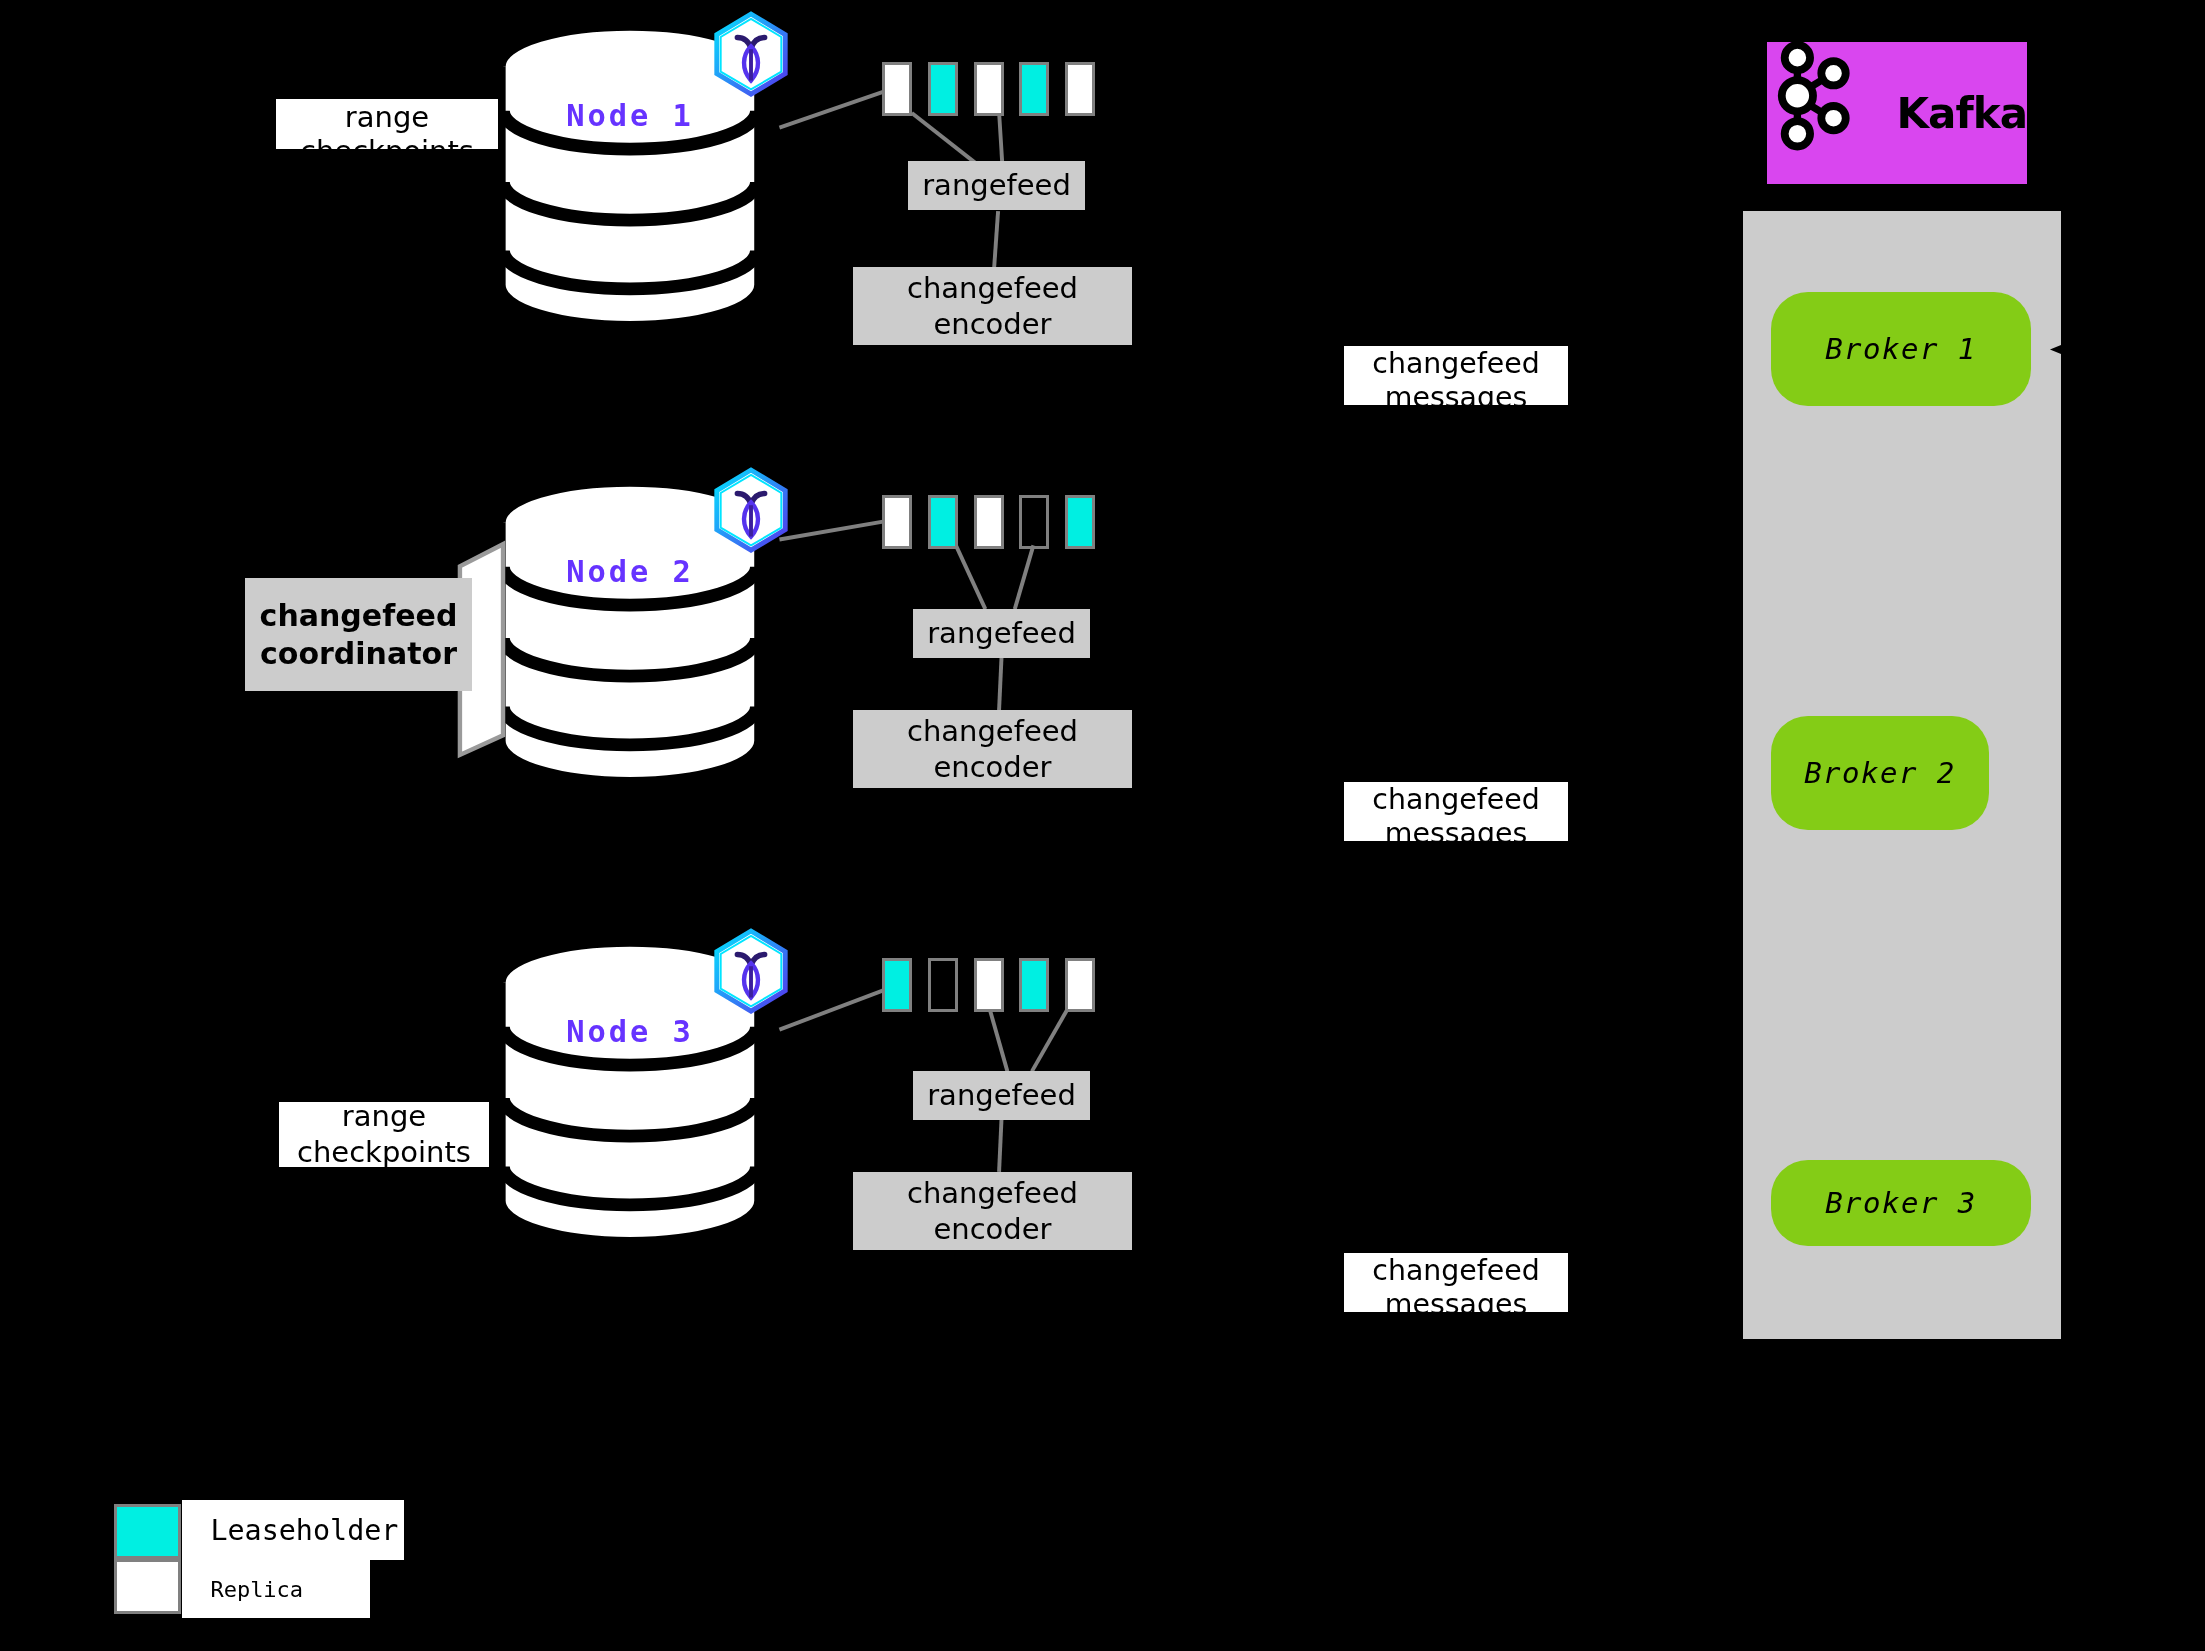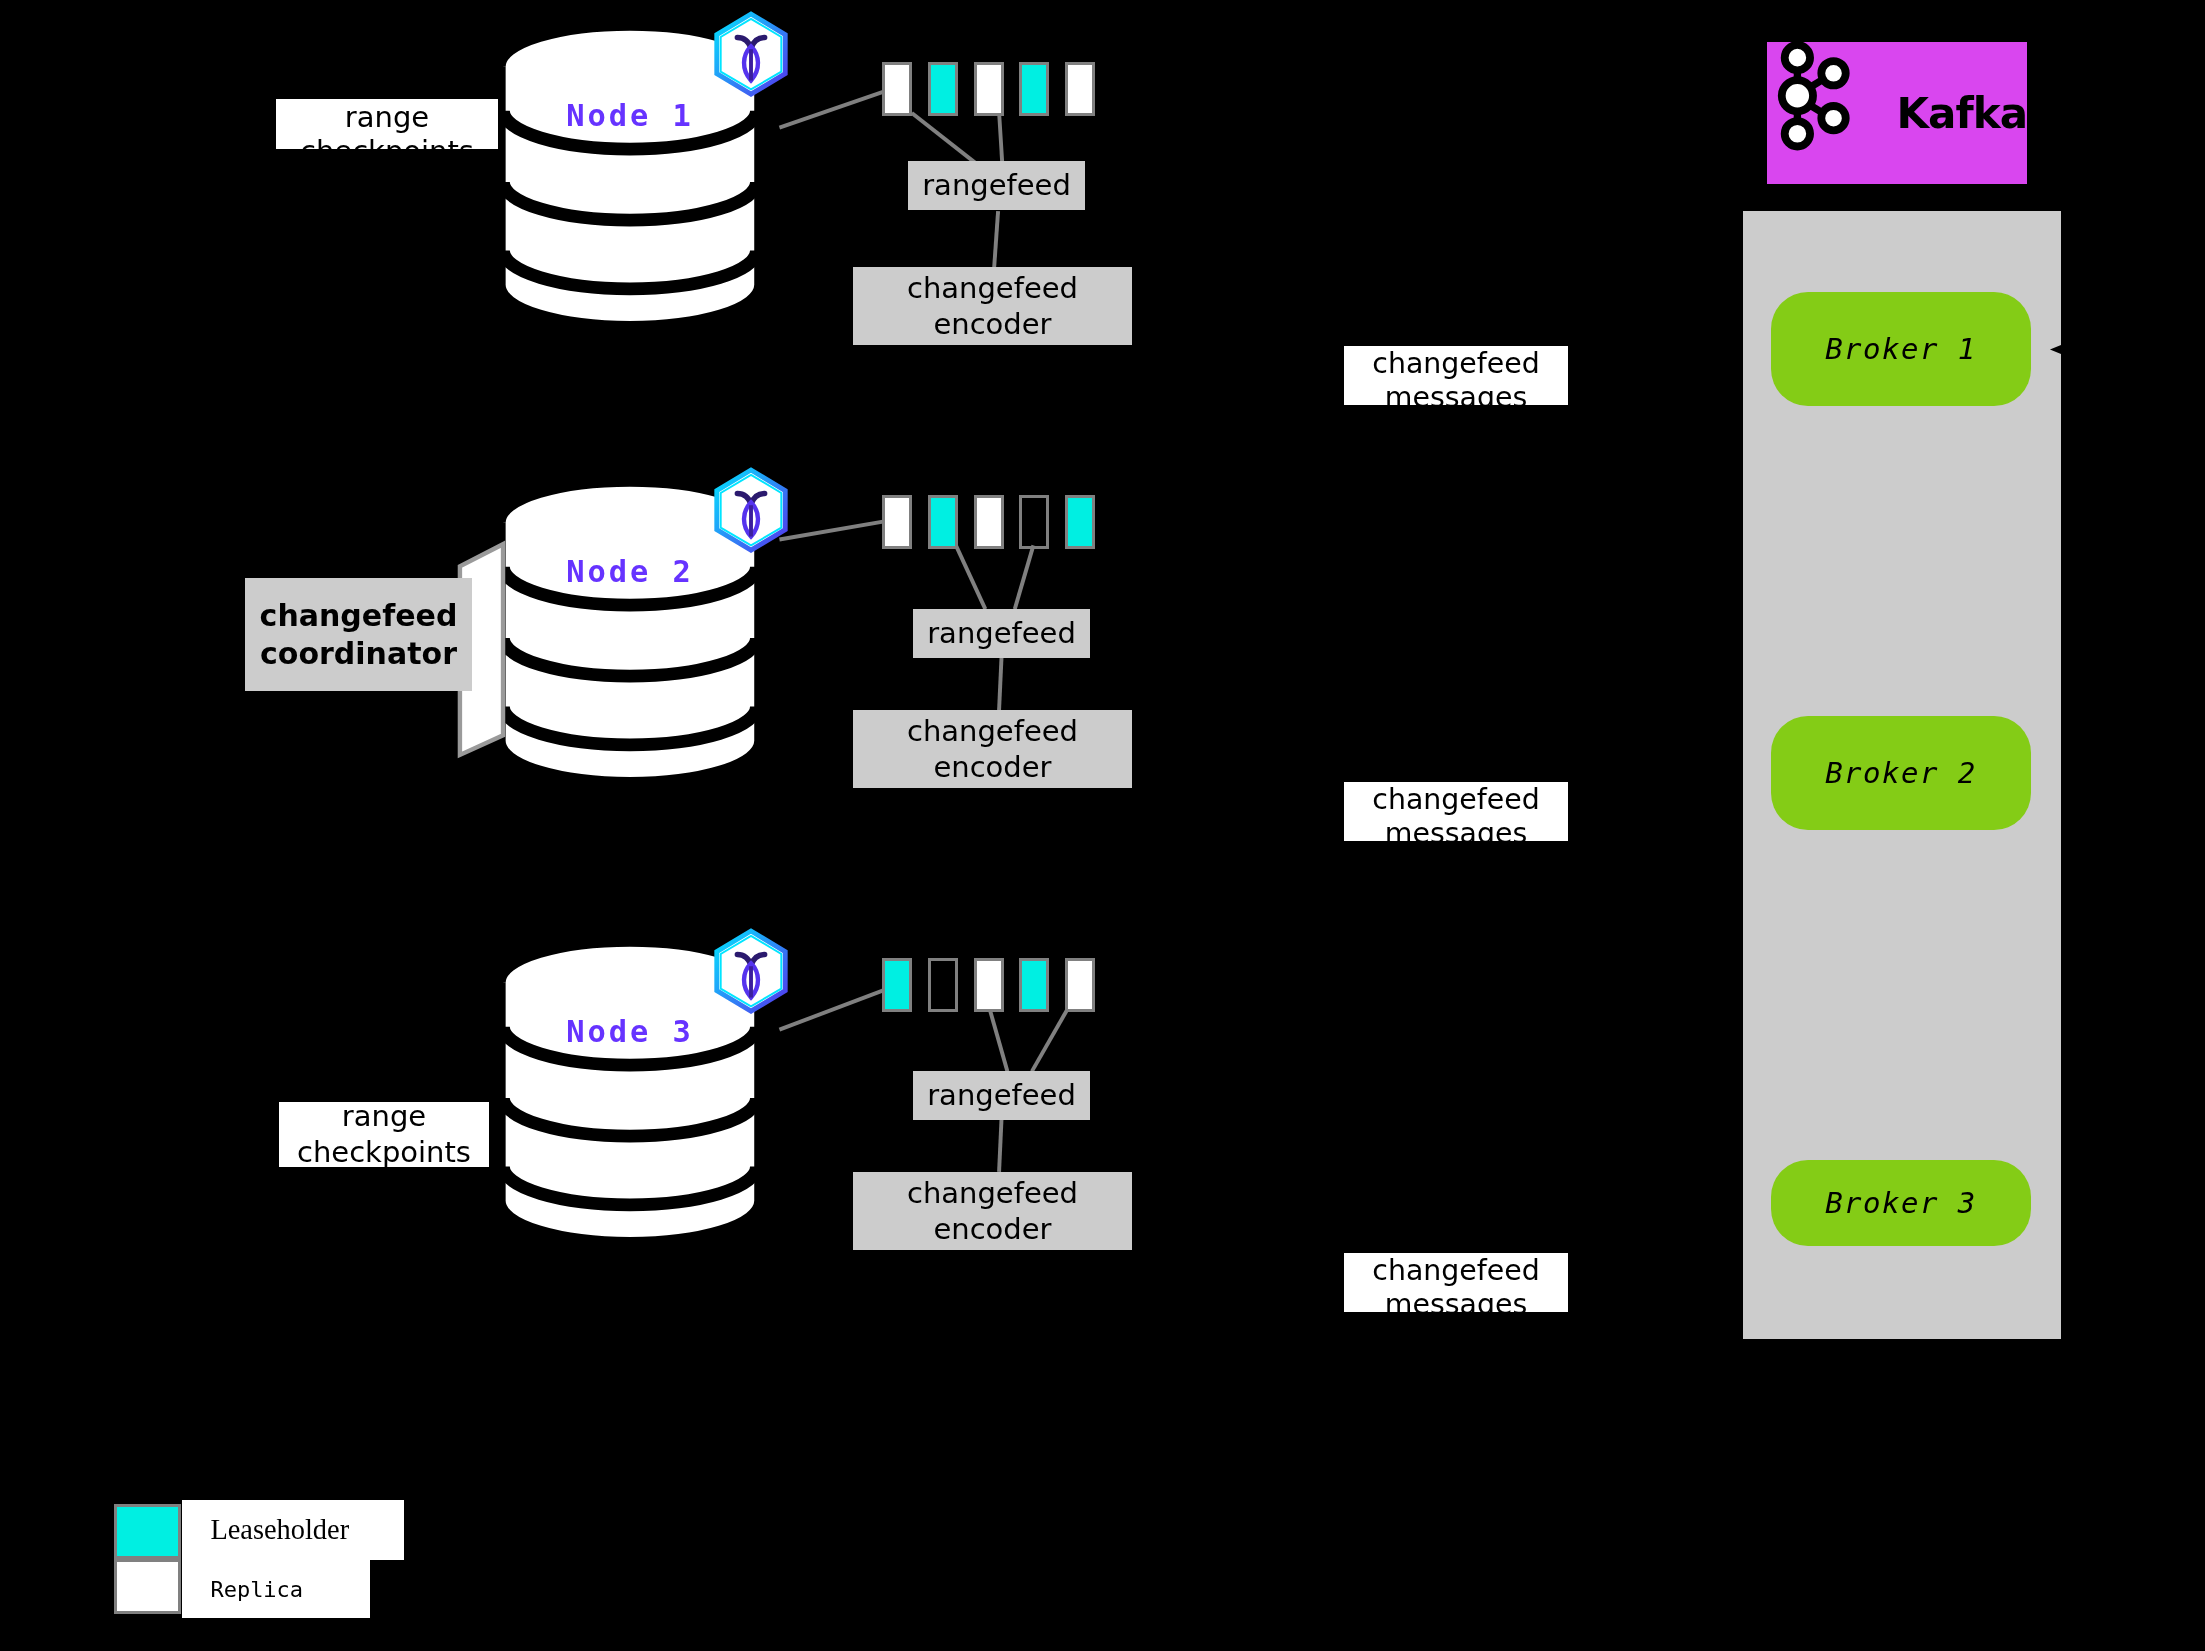--- a/index.html
+++ b/index.html
@@ -282,24 +282,24 @@
     <span class="kafkaword">Kafka</span>
   </div>
 
   <div class="abs kpanel" style="left:1743px;top:211px;width:318px;height:1128px;"></div>
 
   <svg class="abs" style="left:2049px;top:333px;width:39px;height:39px;" viewBox="0 0 80 80" width="39" height="39">
     <polygon points="2,34 56,12 44,34 56,56" fill="#000"></polygon>
   </svg>
 
   <div class="abs brokerpill" style="left:1771px;top:292px;width:260px;height:114px;font-size:29px;">Broker 1</div>
-  <div class="abs brokerpill" style="left:1771px;top:716px;width:260px;height:114px;font-size:29px;">Broker 2</div>
+  <div class="abs brokerpill" style="left:1771px;top:716px;width:218px;height:114px;font-size:29px;">Broker 2</div>
   <div class="abs brokerpill" style="left:1771px;top:1160px;width:260px;height:86px;font-size:29px;">Broker 3</div>
 
 
   <div class="abs legend-sw lease" style="left:114px;top:1504px;width:67px;height:55px;"></div>
-  <div class="abs legend-lab" style="left:182px;top:1500px;width:222px;height:60px;padding-left:28.4px;font-size:28.4px;font-family:Liberation Serif, serif;">Leaseholder</div>
+  <div class="abs legend-lab" style="left:182px;top:1500px;width:222px;height:60px;padding-left:28.4px;font-size:28.4px;">Leaseholder</div>
 
   <div class="abs legend-sw rep" style="left:114px;top:1559px;width:67px;height:55px;"></div>
   <div class="abs legend-lab" style="left:182px;top:1560px;width:188px;height:58px;padding-left:28.4px;font-size:22px;">Replica</div>
 
 </div>
 
 
 </body></html>

